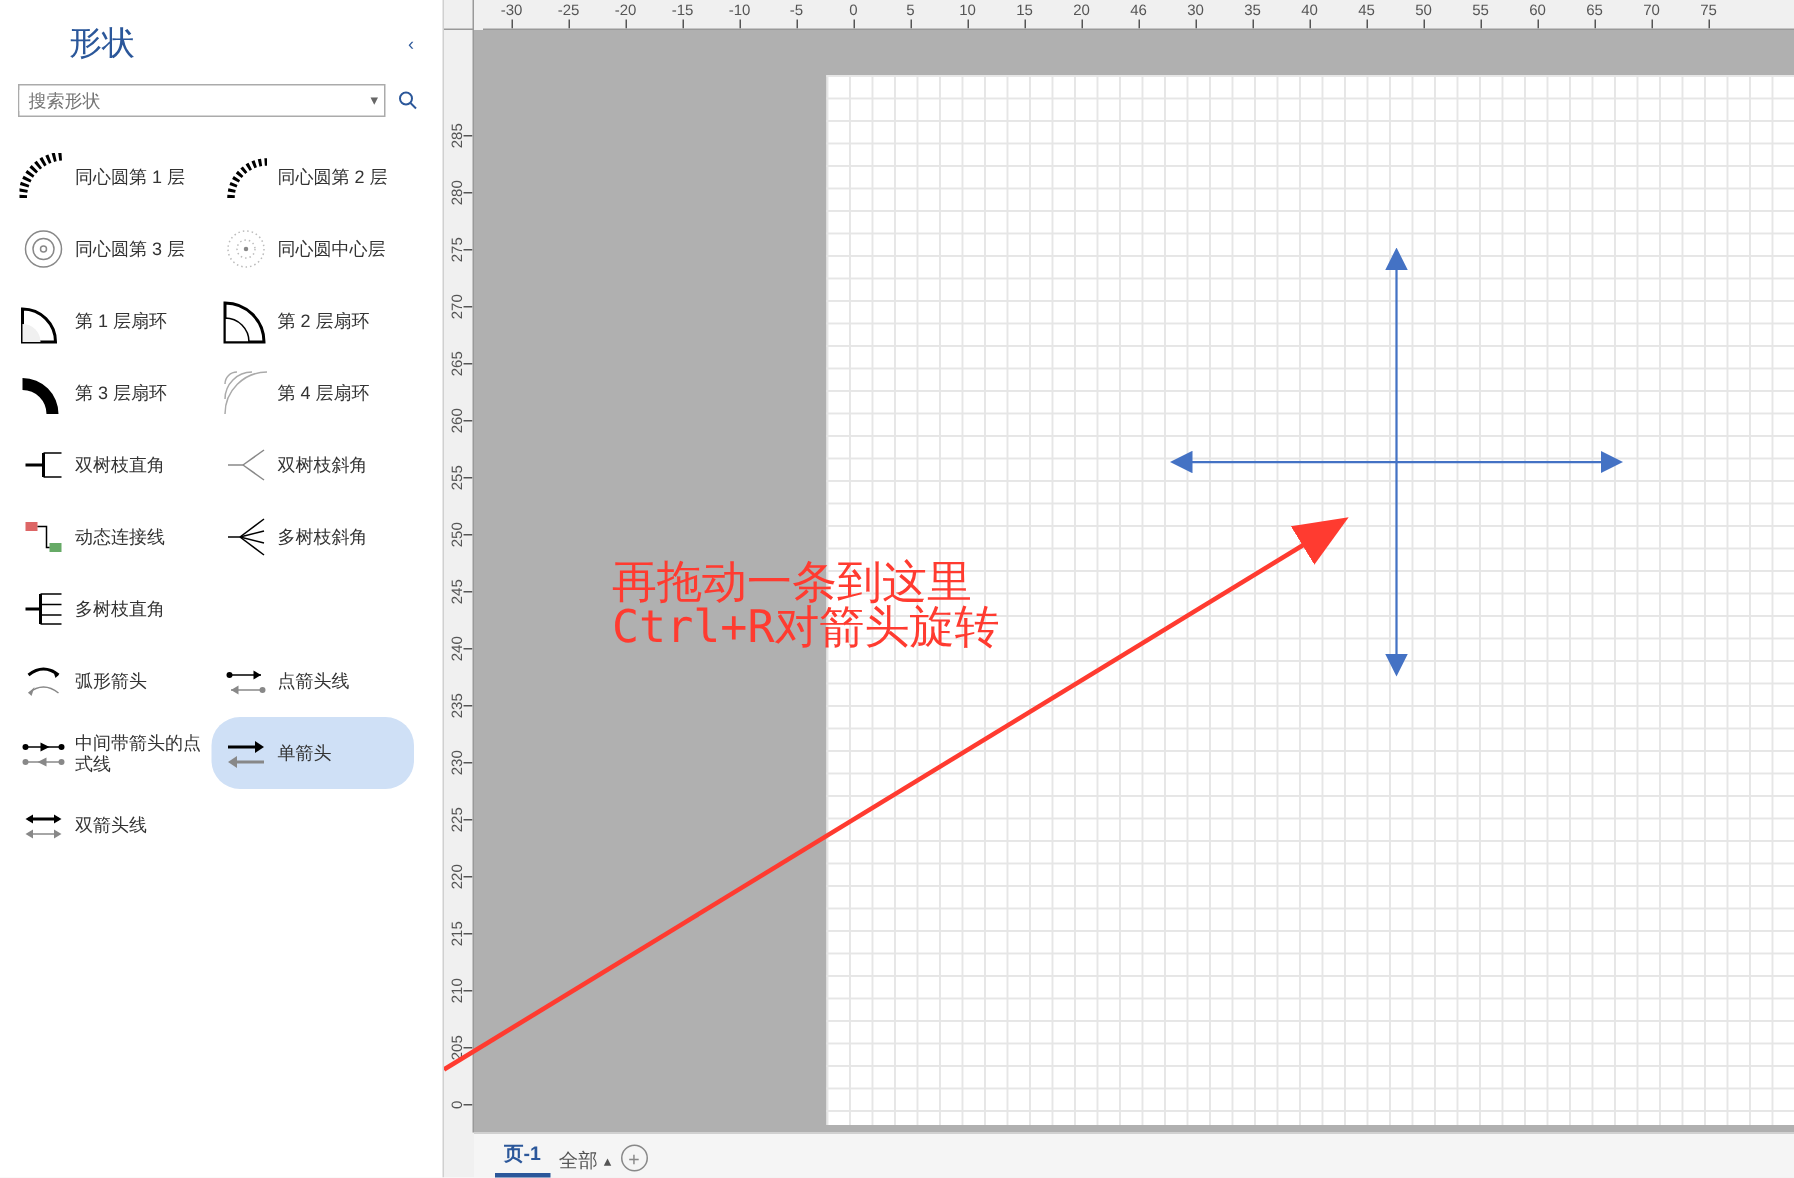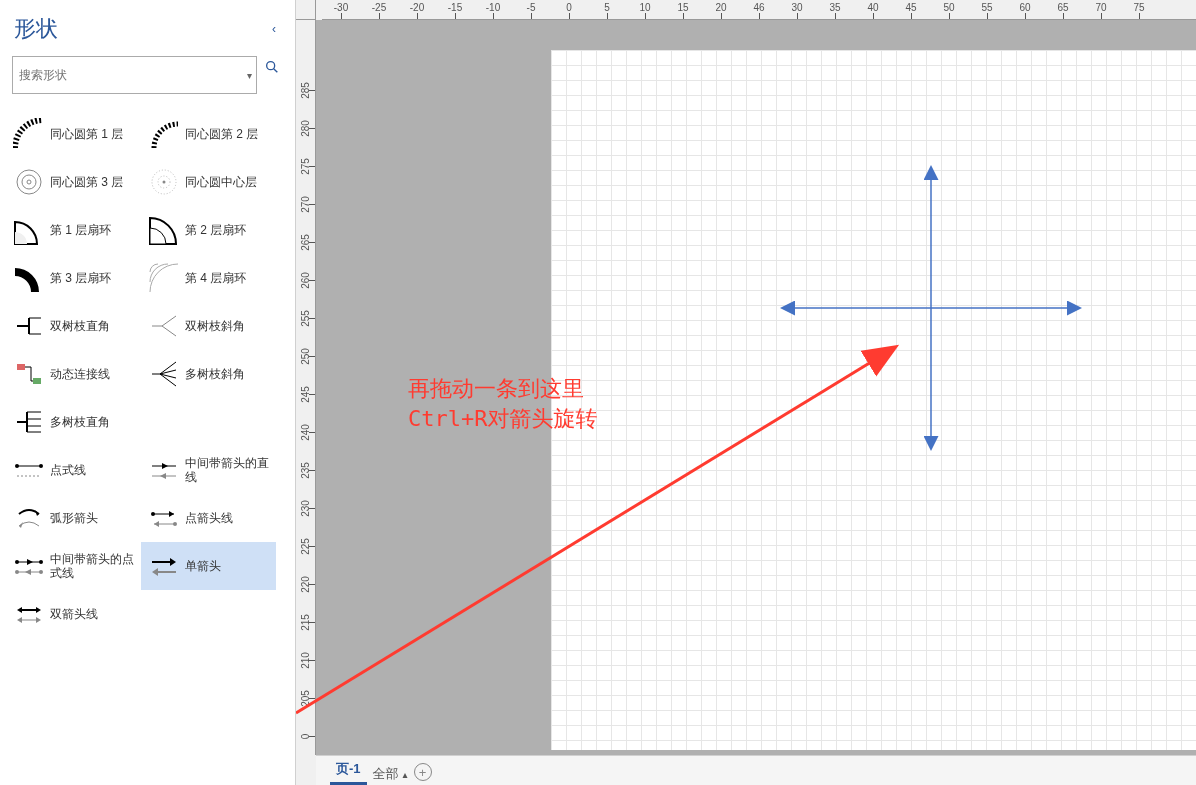--- a/index.html
+++ b/index.html
@@ -3,45 +3,45 @@
 <meta charset="utf-8">
 <style>
 * { box-sizing: border-box; margin: 0; padding: 0; }
 body { font-family: "Microsoft YaHei", sans-serif; font-size: 12px; color: #333; overflow: hidden; width: 1196px; height: 785px; background: #fff; }
 
 .app { display: flex; height: 785px; }
 
 
 .sidebar { width: 296px; background: #fff; border-right: 1px solid #d0d0d0; display: flex; flex-direction: column; }
 .sidebar-header { display: flex; align-items: center; padding: 14px 14px 12px; }
-.sidebar-title { color: #2b579a; font-size: 22px; font-weight: 400; flex: 1; }
+.sidebar-title { color: #2b579a; font-size: 22px; font-weight: 400; flex: 1; margin-left: 32px; }
 .sidebar-collapse { width: 14px; text-align: center; color: #2b579a; cursor: pointer; font-size: 12px; }
 
 .search-row { display: flex; gap: 4px; padding: 0 12px 12px; }
-.search-box { flex: 1; border: 1px solid #ababab; display: flex; align-items: center; height: 38px; }
+.search-box { flex: 1; border: 1px solid #ababab; display: flex; align-items: center; height: 22px; }
 .search-input { flex:1; border:none; outline:none; padding:0 6px; font-size:12px; font-family: inherit; }
 .search-caret { color:#666; padding:0 4px; font-size:10px;}
 .search-btn { width:22px; height:22px; border:none; background:#fff; cursor:pointer; display:flex; align-items:center; justify-content:center; }
 .search-btn svg { width:16px; height:16px; stroke:#2b579a; stroke-width:2; fill:none; }
 
 .cat-list { padding: 16px 0 0; }
 .cat-item { padding: 6px 12px; cursor:pointer; color:#444; font-size: 13px; display:flex; align-items:center; gap:6px; }
 .cat-item.selected { background: #cfe0f6; }
 .cat-chevron { font-size:10px; color:#666; }
 
 .shapes-grid { flex:1; overflow-y:auto; padding: 4px 6px; }
 .shapes-grid::-webkit-scrollbar{width:16px;}
 .shapes-grid::-webkit-scrollbar-track{background:#f0f0f0;}
 .shapes-grid::-webkit-scrollbar-thumb{background:#c0c0c0;}
 .shape-row { display:flex; }
 .shape-cell {
   width: 135px; height: 48px; display:flex; align-items:center; gap:4px;
   padding: 4px 6px; cursor:pointer;
 }
-.shape-cell.selected { background:#cfe0f6; }
+.shape-cell.selected { background:#cfe0f6;border-radius:19px; }
 .shape-thumb { width:34px; height:34px; flex-shrink:0; display:flex; align-items:center; justify-content:center; }
 .shape-label { font-size:12px; line-height:14px; }
 
 
 .shape-thumb svg{ width:32px; height:32px;}
 
 
 .main { flex:1; display:flex; flex-direction:column; background:#f0f0f0; position:relative; }
 .ruler-corner { width:20px; height:20px; background:#f0f0f0; border-right:1px solid #999; border-bottom:1px solid #999; position:absolute; top:0; left:0; }
 .ruler-h { position:absolute; left:26px; top:0; right:0; height:20px; background:#f0f0f0; border-bottom:1px solid #999; overflow:hidden; display:flex; font-size:10px; color:#555; }
@@ -62,21 +62,21 @@
   position:absolute; left:235px; top:30px; width:1000px; height:700px;
   background:#fff;
   background-image:
     linear-gradient(#e6e6e6 1px, transparent 1px),
     linear-gradient(90deg, #e6e6e6 1px, transparent 1px);
   background-size: 15px 15px;
 }
 
 .annotation-arrow { position:absolute; top:18px; left:0; pointer-events:none; }
 .annotation-text {
-  position:absolute; color:#ff3b30; font-size:22px; line-height:30px;
+  position:absolute; color:#ff3b30; font-size:30px; line-height:30px;
   font-family: "SimSun","宋体","Microsoft YaHei",monospace;
 }
 
 .cross-arrow { position:absolute; }
 
 
 .page-tabs {
   position:absolute; left:20px; right:0; bottom:0; height:30px;
   background:#f5f5f5; border-top:1px solid #d0d0d0;
   display:flex; align-items:flex-end; padding: 0 14px; font-size:13px;
@@ -256,44 +256,20 @@
                 <line x1="14" y1="6" x2="28" y2="6" stroke="#000"></line>
                 <line x1="14" y1="13" x2="28" y2="13" stroke="#000"></line>
                 <line x1="14" y1="20" x2="28" y2="20" stroke="#000"></line>
                 <line x1="14" y1="26" x2="28" y2="26" stroke="#000"></line>
               </svg>
             </div>
           <div class="shape-label">多树枝直角</div>
         </div>
       </div>
 
-      <div class="shape-row">
-        <div class="shape-cell">
-          <div class="shape-thumb">
-              <svg viewBox="0 0 32 32">
-                <circle cx="4" cy="12" r="2" fill="#000"></circle>
-                <circle cx="28" cy="12" r="2" fill="#000"></circle>
-                <line x1="4" y1="12" x2="28" y2="12" stroke="#000"></line>
-                <line x1="4" y1="22" x2="28" y2="22" stroke="#888" stroke-dasharray="2 2"></line>
-              </svg>
-            </div>
-          <div class="shape-label">点式线</div>
-        </div>
-        <div class="shape-cell">
-          <div class="shape-thumb">
-              <svg viewBox="0 0 32 32">
-                <line x1="4" y1="12" x2="28" y2="12" stroke="#000"></line>
-                <polygon points="14,9 20,12 14,15" fill="#000"></polygon>
-                <line x1="4" y1="22" x2="28" y2="22" stroke="#888"></line>
-                <polygon points="18,19 12,22 18,25" fill="#888"></polygon>
-              </svg>
-            </div>
-          <div class="shape-label">中间带箭头的直线</div>
-        </div>
-      </div>
 
       <div class="shape-row">
         <div class="shape-cell">
           <div class="shape-thumb">
               <svg viewBox="0 0 32 32">
                 <path d="M6 12 Q16 4 26 12" fill="none" stroke="#000" stroke-width="2"></path>
                 <polygon points="26,12 22,8 24,14" fill="#000"></polygon>
                 <path d="M6 24 Q16 16 26 24" fill="none" stroke="#888"></path>
                 <polygon points="6,24 10,20 8,26" fill="#888"></polygon>
               </svg>

